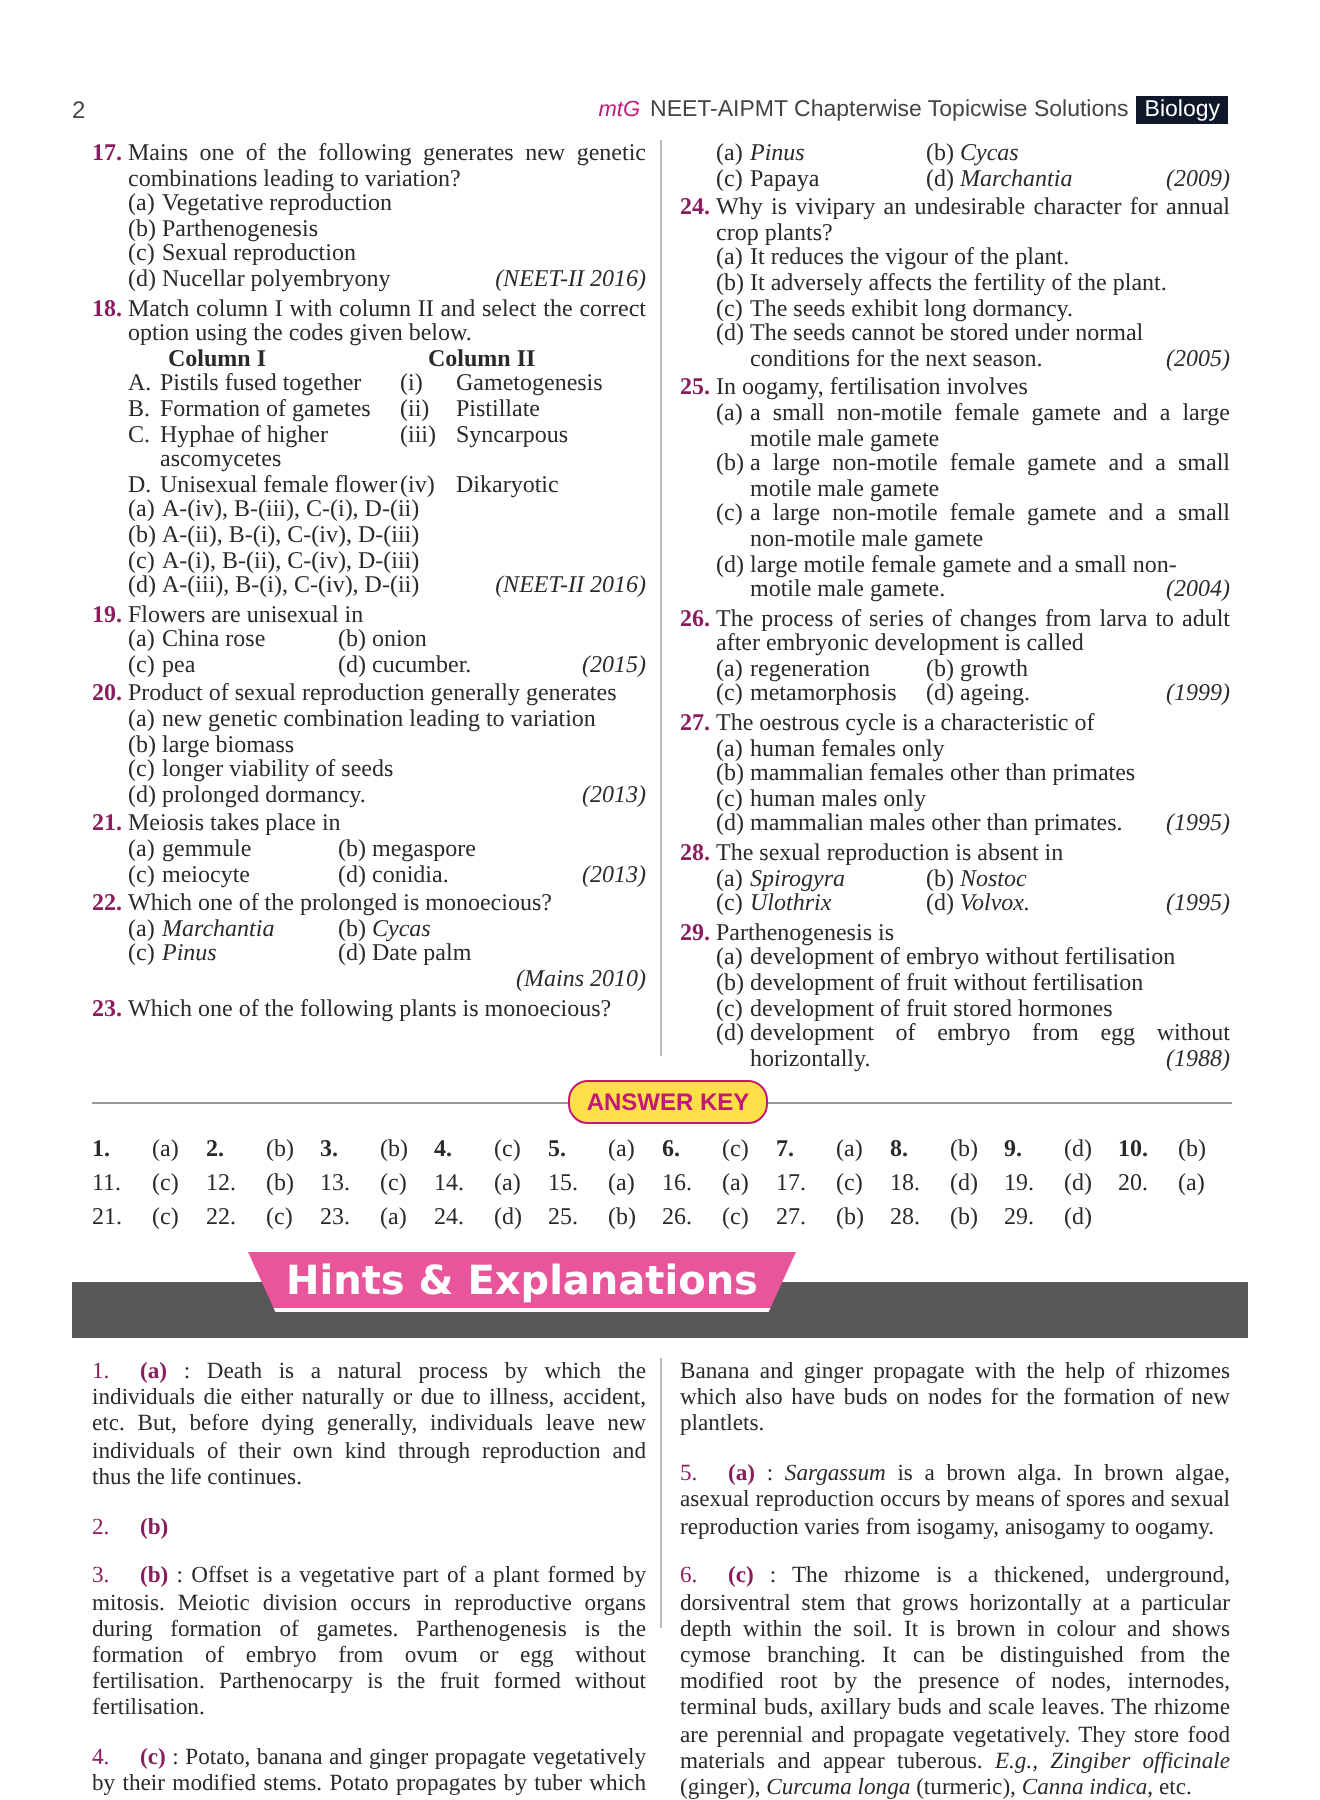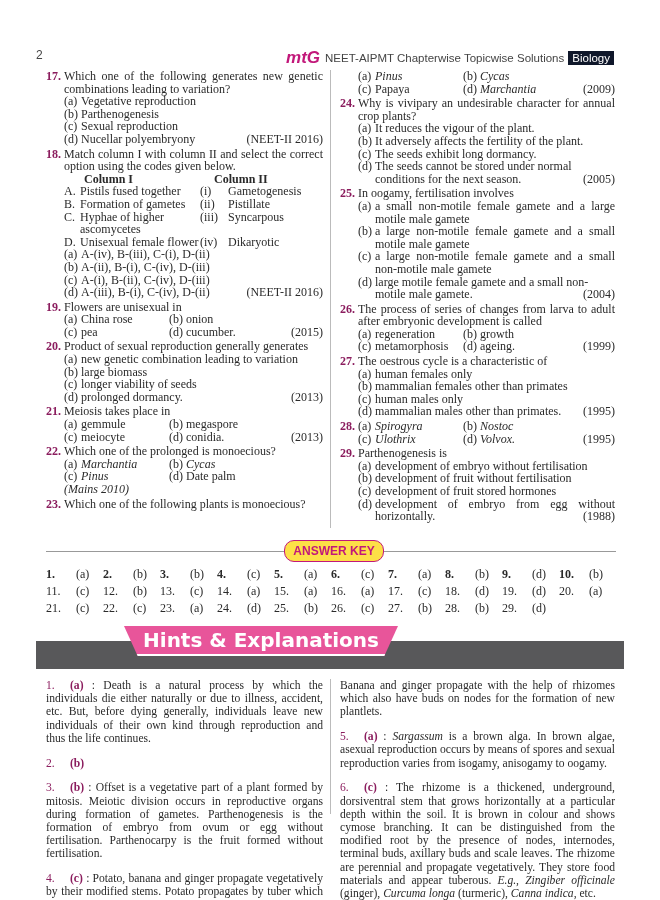--- a/index.html
+++ b/index.html
@@ -1,38 +1,38 @@
 <!DOCTYPE html>
 <html><head>
 <meta charset="utf-8">
 <style>
   html, body { margin:0; padding:0; }
   body { width:660px; height:900px; background:#ffffff; position:relative; overflow:hidden;
          font-family:"Liberation Serif","DejaVu Serif",serif; color:#2a2a2a; }
   .header { position:absolute; top:48px; left:36px; right:46px; height:18px; }
   .page-num { position:absolute; left:0; top:0; font-family:"Liberation Sans",sans-serif; font-size:12px; color:#444; }
   .header-right { position:absolute; right:0; top:0; display:flex; align-items:center; font-family:"Liberation Sans",sans-serif; font-size:11.5px; color:#444; }
-  .brand { color:#c2187a; font-weight:bold; font-style:italic; margin-right:5px; font-size:17px; }
+  .brand { color:#c2187a; font-weight:normal; font-style:italic; margin-right:5px; font-size:11px; }
   .subject { background:#0f172a; color:#fff; padding:1px 4px; margin-left:4px; }
 
   .col { position:absolute; font-size:12px; line-height:12.6px; }
   .col-left { left:46px; top:70px; width:277px; }
   .col-right { left:340px; top:70px; width:275px; }
   .vrule { position:absolute; left:330px; top:70px; height:458px; border-left:1px solid #bbb; }
 
   .q { display:flex; margin-bottom:2px; }
   .qn { width:18px; flex:none; color:#8b1d5e; font-weight:bold; }
   .qb { flex:1; }
   .qt { text-align:justify; }
   .opt { display:flex; }
   .ol { width:17px; flex:none; }
   .ob { flex:1; }
   .grid2 { display:grid; grid-template-columns: 105px 1fr; }
   .grid2 .cell { display:flex; }
-  .src { float:right; }
+  .src { font-style:italic; float:right; }
   .it { font-style:italic; }
   .row-flex { display:flex; justify-content:space-between; }
   .match-head { display:grid; grid-template-columns: 20px 130px 1fr; font-weight:bold; }
   .match-row { display:grid; grid-template-columns: 16px 120px 28px 1fr; }
 
   .ak-wrap { position:absolute; left:46px; top:540px; width:570px; }
   .ak-line { position:absolute; top:11px; left:0; right:0; border-top:1px solid #999; }
   .ak-badge { position:absolute; left:238px; top:0; width:98px; height:20px; border:1.5px solid #c2187a; border-radius:10px; background:#fde047;
               color:#c2187a; font-family:"Liberation Sans",sans-serif; font-weight:bold; font-size:12px; text-align:center; line-height:20px; }
   .ak-table { position:absolute; left:0; top:27px; width:570px; font-size:12px; }
@@ -66,21 +66,21 @@
   </div>
 </div>
 
 <div class="vrule"></div>
 
 <div class="col col-left">
 
   <div class="q">
     <span class="qn">17.</span>
     <div class="qb">
-      <div class="qt">Which one of the following generates new genetic combinations leading to variation?</div>
+      <div class="qt">Mains one of the following generates new genetic combinations leading to variation?</div>
       <div class="opt">
           <span class="ol">(a)</span>
           <span class="ob">Vegetative reproduction</span>
         </div>
       <div class="opt">
           <span class="ol">(b)</span>
           <span class="ob">Parthenogenesis</span>
         </div>
       <div class="opt">
           <span class="ol">(c)</span>
@@ -248,21 +248,21 @@
           </div>
         <div class="cell">
             <span class="ol">(c)</span>
             <span class="it">Pinus</span>
           </div>
         <div class="cell">
             <span class="ol">(d)</span>
             <span>Date palm</span>
           </div>
       </div>
-      <div style=""><span class="it">(Mains 2010)</span></div>
+      <div style="text-align:right"><span class="it">(Mains 2010)</span></div>
     </div>
   </div>
 
   <div class="q">
     <span class="qn">23.</span>
     <div class="qb">
       <div class="qt">Which one of the following plants is monoecious?</div>
     </div>
   </div>
 </div>
@@ -392,20 +392,21 @@
             <span>mammalian males other than primates.</span>
           </span>
           <span class="src">(1995)</span>
         </div>
     </div>
   </div>
 
   <div class="q">
     <span class="qn">28.</span>
     <div class="qb">
+      <div class="qt">The sexual reproduction is absent in</div>
       <div class="grid2">
         <div class="cell">
             <span class="ol">(a)</span>
             <span class="it">Spirogyra</span>
           </div>
         <div class="cell">
             <span class="ol">(b)</span>
             <span class="it">Nostoc</span>
           </div>
         <div class="cell">

